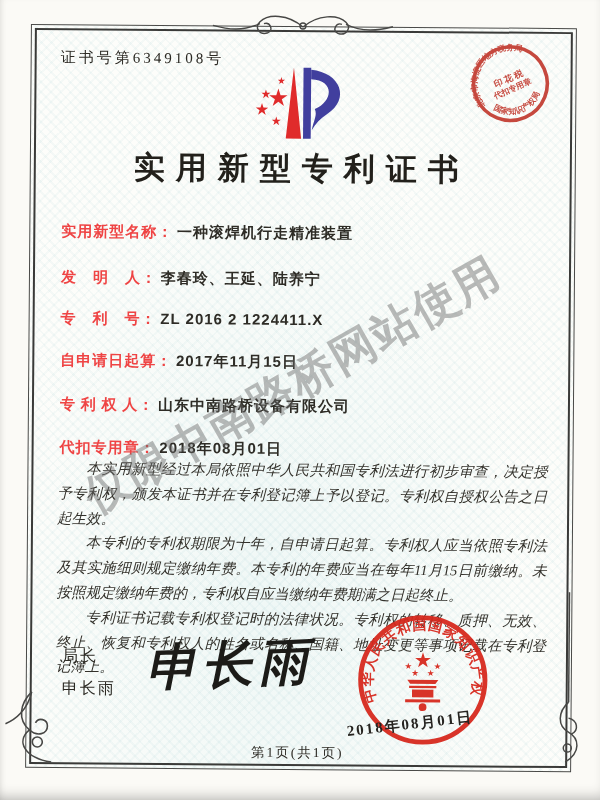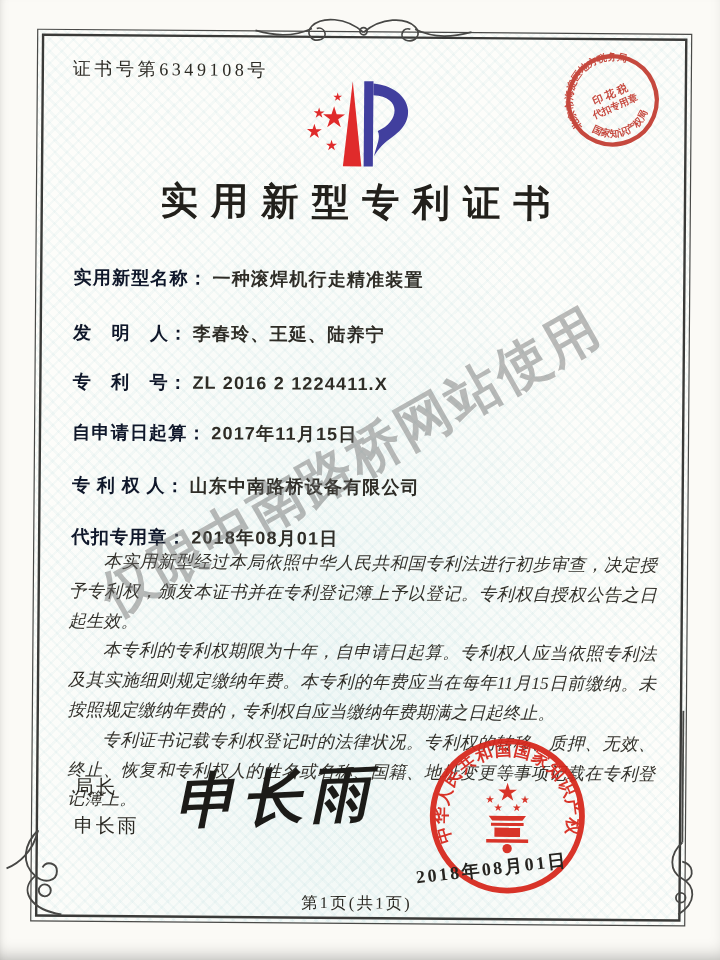--- a/index.html
+++ b/index.html
@@ -45,21 +45,21 @@
   .logo{position:absolute;left:252px;top:60px;width:96px;height:96px;}
 
   .title{
     position:absolute;left:0;right:0;top:148px;
     text-align:center;font-size:31px;font-weight:600;
     letter-spacing:11px;color:#22201b;
   }
 
   .fields{position:absolute;left:60px;top:218px;right:40px;}
   .field-row{position:absolute;left:0;font-size:15px;white-space:nowrap;}
-  .field-row .lbl{font-weight:700;letter-spacing:1px;color:#0f172a;}
+  .field-row .lbl{font-weight:700;letter-spacing:1px;color:#ef4444;}
   .field-row .val{font-weight:600;font-family:"Liberation Sans","DejaVu Sans",sans-serif;letter-spacing:1px;color:#2e2c26;}
   .fr0{top:6px;} .fr1{top:52px;} .fr2{top:93px;} .fr3{top:135px;} .fr4{top:179px;} .fr5{top:222px;}
 
   .body-text{
     position:absolute;left:58px;top:458px;width:490px;
     font-size:14.5px;line-height:24.8px;text-align:justify;
     font-style:italic;color:#33312b;
   }
   .body-text p{margin:0;text-indent:2em;}
 

